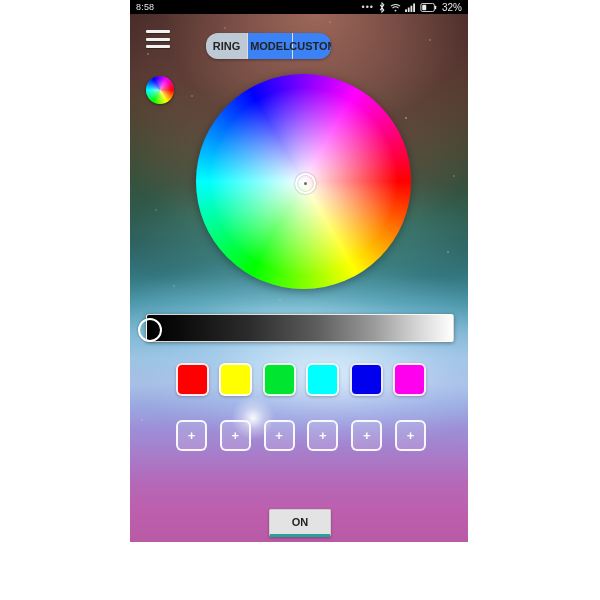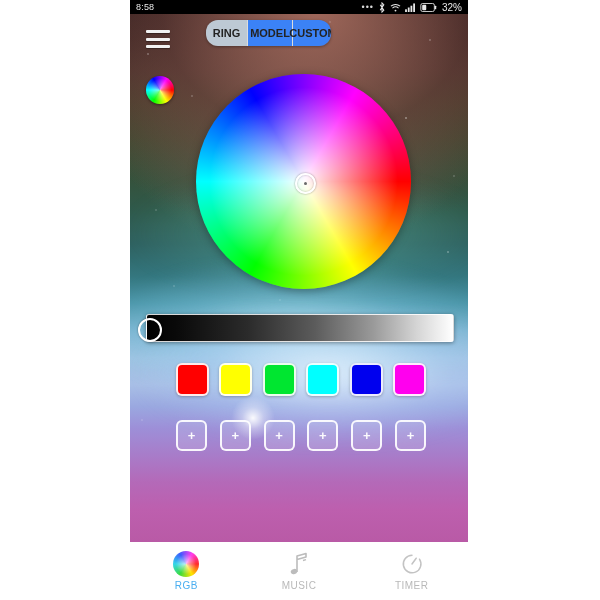--- a/index.html
+++ b/index.html
@@ -70,21 +70,21 @@
   .sb-right{display:flex;align-items:center;gap:4px;}
   .sb-dots{font-size:9px;color:#d7d7d7;letter-spacing:1px;line-height:1;}
   .sb-ico{display:inline-flex;align-items:center;}
   .sb-pct{font-size:10px;color:#e9e9e9;margin-left:1px;}
 
   
   .hamburger{position:absolute;left:16px;top:30px;width:24px;height:18px;display:flex;flex-direction:column;
     justify-content:space-between;z-index:12;cursor:pointer;}
   .hamburger span{display:block;height:3px;background:#f2f2f2;border-radius:1px;box-shadow:0 1px 1px rgba(0,0,0,.35);}
 
-  .tabs{position:absolute;left:76px;top:20px;width:125px;height:26px;border-radius:12px;overflow:hidden;
+  .tabs{position:absolute;left:76px;top:33px;width:125px;height:26px;border-radius:12px;overflow:hidden;
     display:flex;z-index:12;box-shadow:0 1px 3px rgba(0,0,0,.35);}
   .tab{flex:0 0 auto;display:flex;align-items:center;justify-content:center;font-size:11px;font-weight:bold;
     color:#232323;background:#3b82f6;border-right:1px solid #dcdcdc;cursor:pointer;}
   .tab:last-child{border-right:none;}
   .tab.sel{background:#bdc9d4;}
   .tab-ring{width:41px;}
   .tab-model{width:44px;}
   .tab-custom{width:40px;}
 
   
@@ -236,41 +236,17 @@
           <span>+</span>
         </div>
       <div class="slot">
           <span>+</span>
         </div>
       <div class="slot">
           <span>+</span>
         </div>
     </div>
 
-
-    <div class="bottomnav">
-      <div class="navitem">
-        <div class="nav-wheel"></div>
-        <div class="nav-label active">RGB</div>
-      </div>
-      <div class="navitem">
-        <div class="nav-icon">
-          <svg width="22" height="24" viewBox="0 0 22 24">
-            <path d="M9 20 V4 L18 1.5 V5 L9 7.5" fill="none" stroke="#bcbcbc" stroke-width="1.6" stroke-linejoin="round"></path>
-            <path d="M15 8.5 L18 7.6" fill="none" stroke="#bcbcbc" stroke-width="1.5"></path>
-            <ellipse cx="6" cy="19.6" rx="3.3" ry="2.6" fill="#bcbcbc" transform="rotate(-18 6 19.6)"></ellipse>
-          </svg>
-        </div>
-        <div class="nav-label inactive">MUSIC</div>
-      </div>
-      <div class="navitem">
-        <div class="nav-icon">
-          <svg width="24" height="24" viewBox="0 0 24 24">
-            <path d="M12 3.2 A8.8 8.8 0 1 0 19.5 7.2" fill="none" stroke="#c3c3c3" stroke-width="1.5" stroke-linecap="round"></path>
-            <path d="M12 12 L16.2 6.2" fill="none" stroke="#c3c3c3" stroke-width="1.5" stroke-linecap="round"></path>
-          </svg>
-        </div>
-        <div class="nav-label inactive">TIMER</div>
-      </div>
-    </div>
+    <div class="onbtn">ON</div>
+
 
   </div>
 </div>
 
 </body></html>

